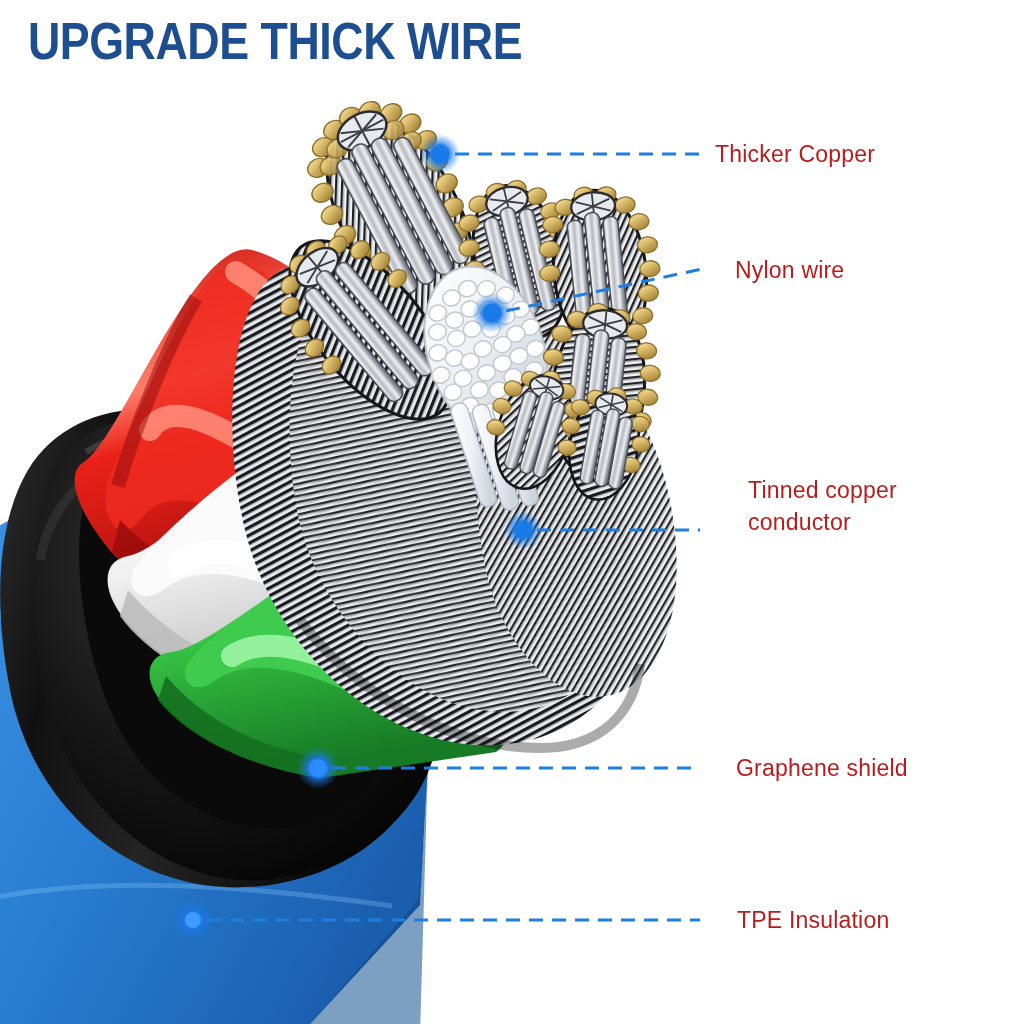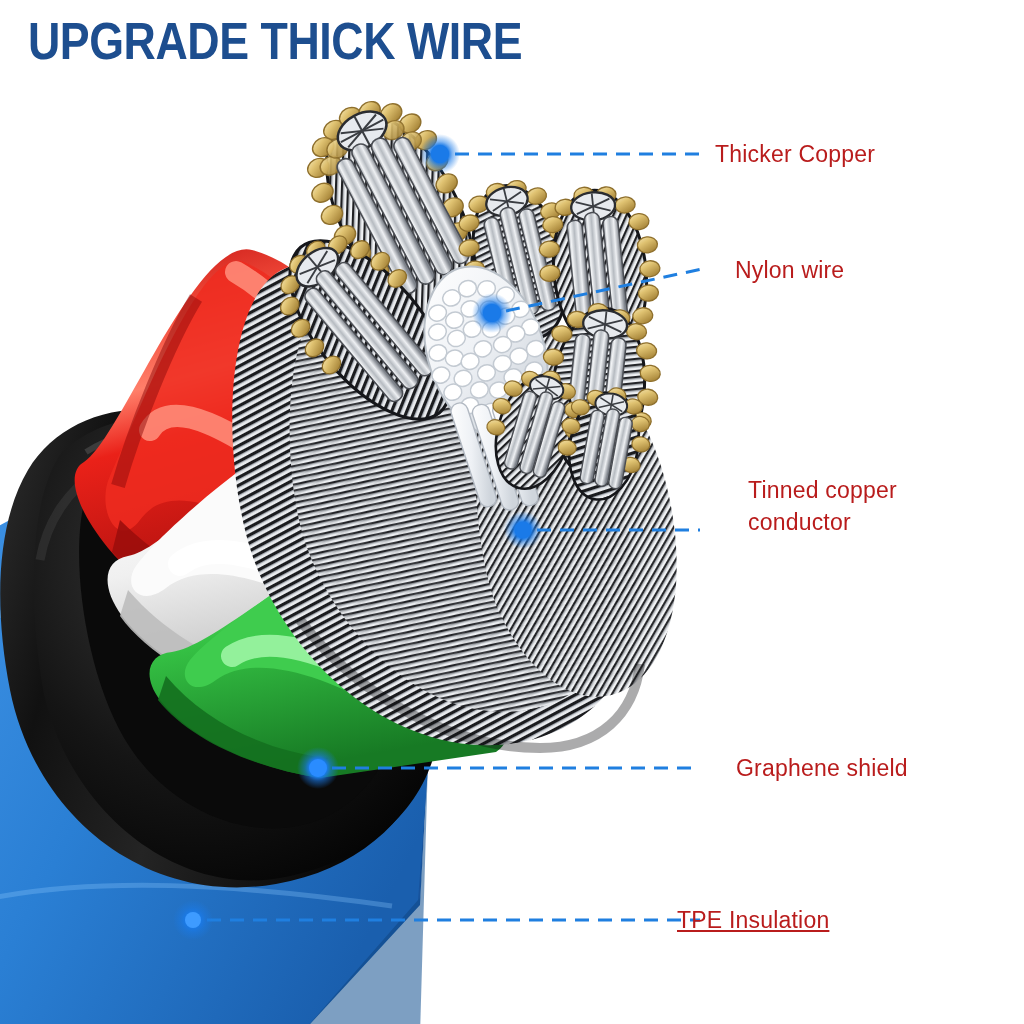--- a/index.html
+++ b/index.html
@@ -568,15 +568,15 @@
         <circle cx="193" cy="920" r="8" fill="#3e9bff"></circle>
       </g>
     </g>
   </svg>
 
   <div class="callout" style="left:715px;top:138px;">Thicker Copper</div>
   <div class="callout" style="left:715px;top:254px;margin-left:20px;">Nylon wire</div>
   <div class="callout" style="left:712px;top:474px;margin-left:36px;">Tinned copper
 conductor</div>
   <div class="callout" style="left:736px;top:752px;">Graphene shield</div>
-  <div class="callout" style="left:677px;top:904px;text-decoration:underline;">TPE Insulation</div>
+  <div class="callout" style="left:737px;top:904px;">TPE Insulation</div>
 
 </div>
 
 </body></html>

